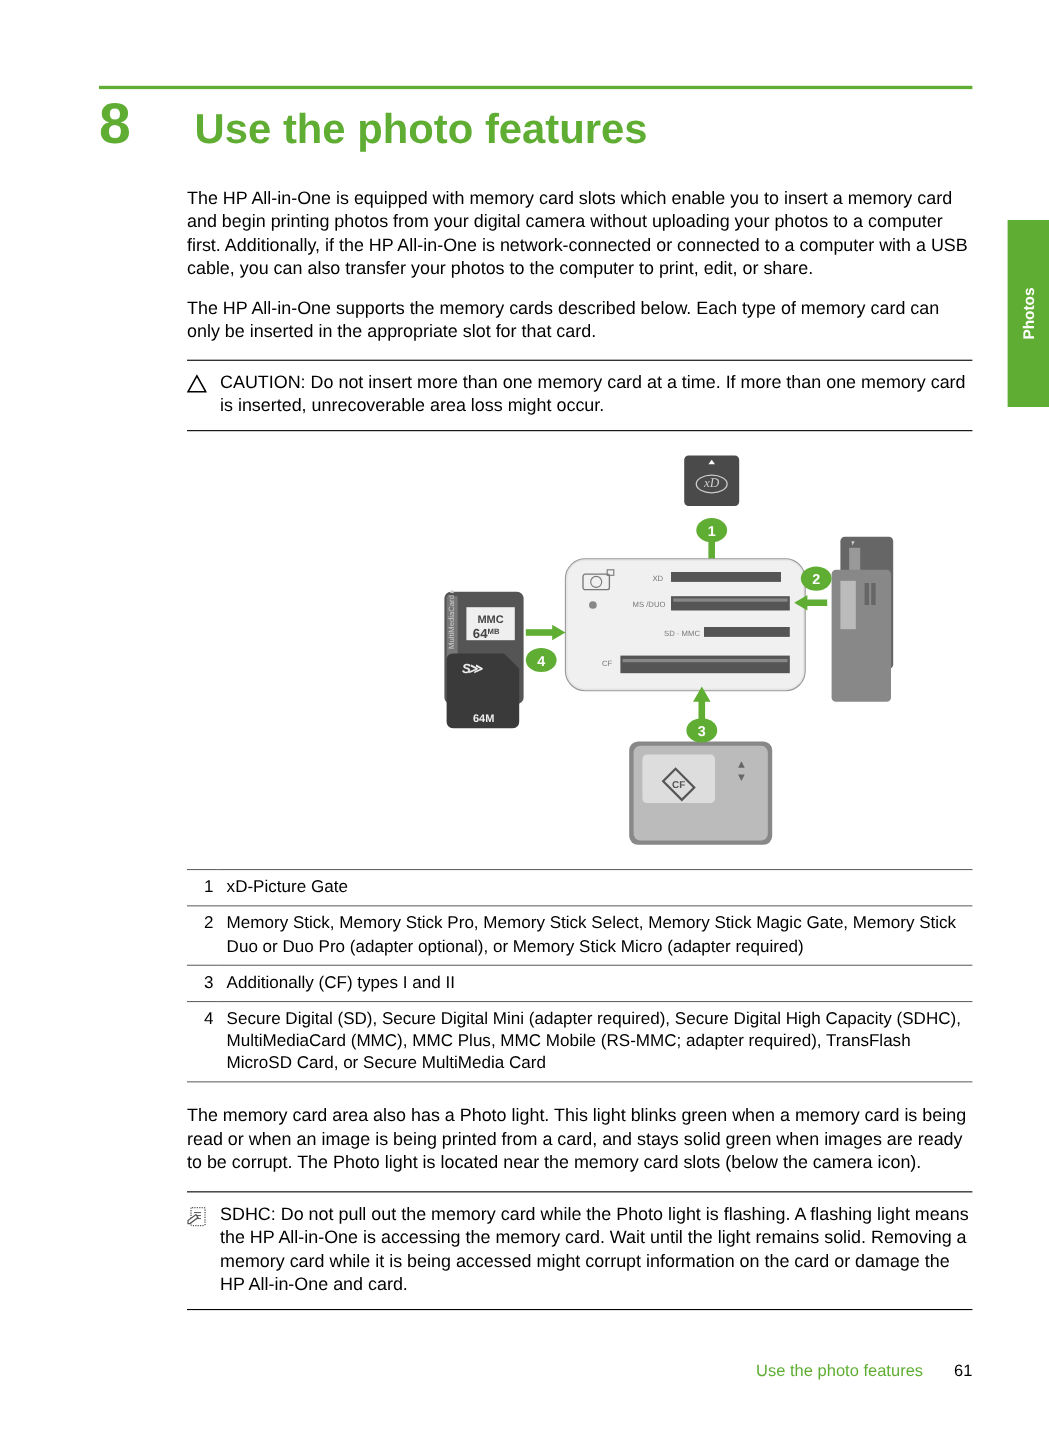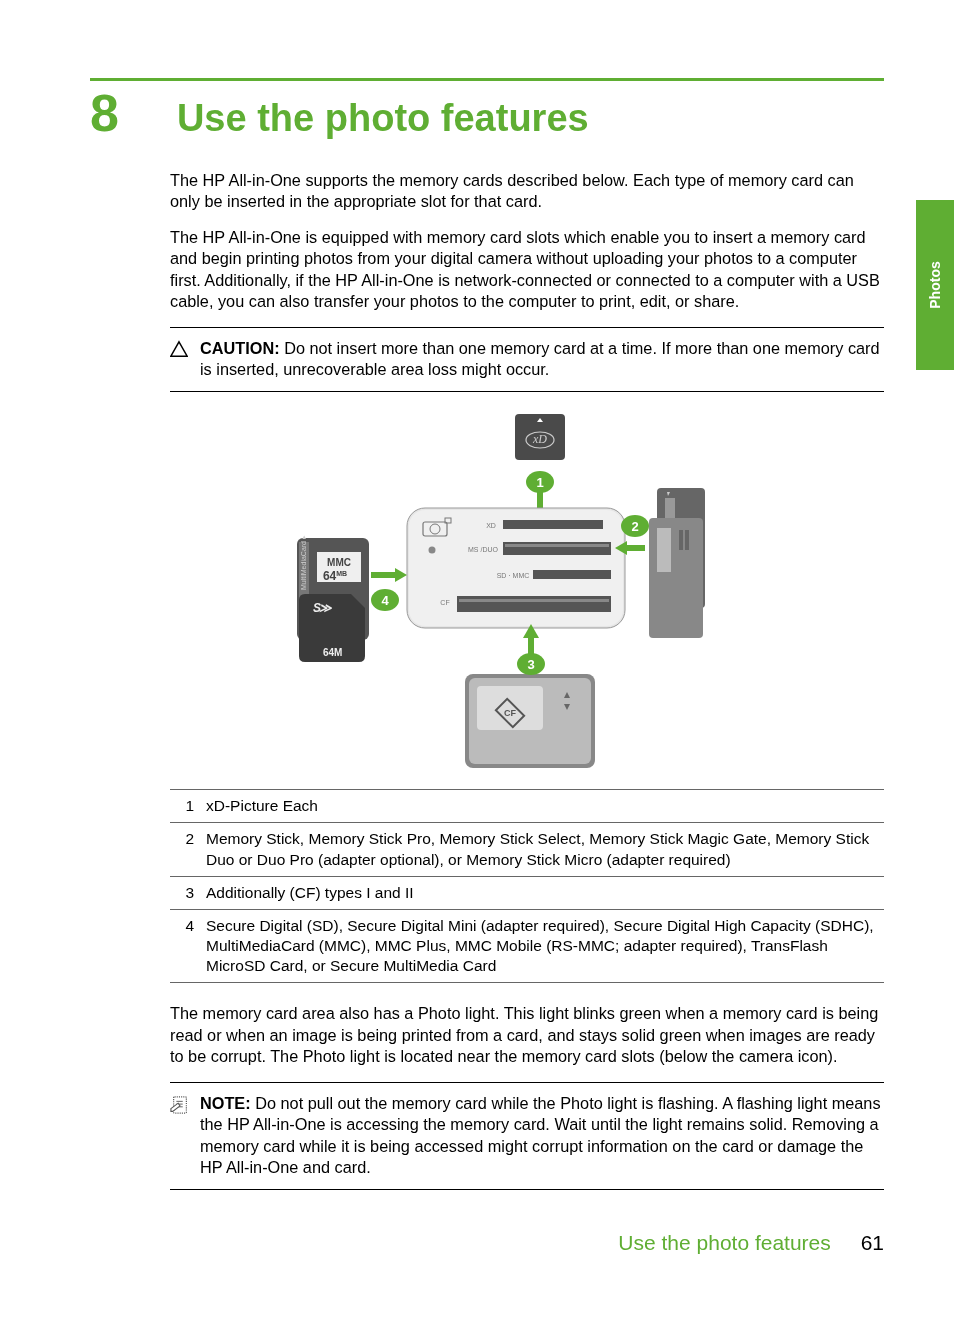--- a/index.html
+++ b/index.html
@@ -8,45 +8,45 @@
   .top-rule { border-top: 3px solid #5fae33; margin-bottom: 6px; }
   .heading-row { display: flex; align-items: baseline; gap: 58px; }
   .chap-num { font-size: 52px; font-weight: bold; color: #5fae33; line-height: 1; }
   .chap-title { font-size: 38px; font-weight: bold; color: #5fae33; line-height: 1.1; }
   .body { margin-left: 80px; margin-top: 30px; font-size: 16.3px; line-height: 1.32; }
   .body p { margin-bottom: 14px; }
   .callout-rule { border-top: 1px solid #000; margin: 4px 0; }
   .callout { display: flex; gap: 10px; padding: 6px 0 6px 0; }
   .callout .icon { flex: 0 0 20px; margin-top: 2px; }
   .callout .text { flex: 1; }
-  .callout-label { font-weight: bold; }
-  .figure-wrap { text-align: center; margin: 18px 0 14px 0; }
+  .callout-label { font-weight: normal; }
+  .figure-wrap { text-align: right; margin: 18px 0 14px 0; }
   .figure-box { display: inline-block; }
   .table { border-collapse: collapse; width: 100%; font-size: 15.5px; margin-bottom: 20px; }
   .table td { border-top: 1px solid #666; border-bottom: 1px solid #666; padding: 6px 8px; vertical-align: top; line-height: 1.3; }
   .table td.num { width: 28px; text-align: right; padding-right: 4px; }
-  .footer { position: absolute; right: 70px; bottom: 66px; font-size: 21px; }
+  .footer { position: absolute; right: 70px; bottom: 66px; font-size: 15px; }
   .footer-title { color: #5fae33; margin-right: 24px; }
   .footer-page { color: #000; }
   .side-tab { position: absolute; right: 0; top: 200px; width: 38px; height: 170px; background: #5fae33; display: flex; align-items: center; justify-content: center; }
   .side-tab span { transform: rotate(-90deg); color: #fff; font-weight: bold; font-size: 14px; white-space: nowrap; }
 </style>
 </head>
 <body>
 
 <div class="page">
   <div class="top-rule"></div>
   <div class="heading-row">
     <div class="chap-num">8</div>
     <div class="chap-title">Use the photo features</div>
   </div>
 
   <div class="body">
+    <p>The HP All-in-One is equipped with memory card slots which enable you to insert a memory card and begin printing photos from your digital camera without uploading your photos to a computer first. Additionally, if the HP All-in-One is network-connected or connected to a computer with a USB cable, you can also transfer your photos to the computer to print, edit, or share.</p>
     <p>The HP All-in-One supports the memory cards described below. Each type of memory card can only be inserted in the appropriate slot for that card.</p>
-    <p>The HP All-in-One is equipped with memory card slots which enable you to insert a memory card and begin printing photos from your digital camera without uploading your photos to a computer first. Additionally, if the HP All-in-One is network-connected or connected to a computer with a USB cable, you can also transfer your photos to the computer to print, edit, or share.</p>
 
     <div class="callout-rule"></div>
     <div class="callout">
       <div class="icon">
         <svg width="18" height="18" viewBox="0 0 20 20">
             <polygon points="10,2 19,18 1,18" fill="none" stroke="#000" stroke-width="1.6"></polygon>
           </svg>
       </div>
       <div class="text">
         <span class="callout-label">CAUTION:</span>
@@ -156,21 +156,21 @@
             <text x="254" y="259" font-size="13" font-weight="bold" fill="#fff" text-anchor="middle">3</text>
           </g>
         </svg>
       </div>
     </div>
 
     <table class="table">
       <tbody>
           <tr>
         <td class="num">1</td>
-        <td>xD-Picture Each</td>
+        <td>xD-Picture Gate</td>
       </tr>
       <tr>
         <td class="num">2</td>
         <td>Memory Stick, Memory Stick Pro, Memory Stick Select, Memory Stick Magic Gate, Memory Stick Duo or Duo Pro (adapter optional), or Memory Stick Micro (adapter required)</td>
       </tr>
       <tr>
         <td class="num">3</td>
         <td>Additionally (CF) types I and II</td>
       </tr>
       <tr>
@@ -187,21 +187,21 @@
       <div class="icon">
         <svg width="20" height="20" viewBox="0 0 22 22">
           <rect x="4" y="2" width="14" height="18" rx="1" fill="none" stroke="#555" stroke-width="1.3" stroke-dasharray="1.2 1.2"></rect>
           <line x1="7" y1="7" x2="14" y2="7" stroke="#555"></line>
           <line x1="7" y1="10" x2="14" y2="10" stroke="#555"></line>
           <line x1="7" y1="13" x2="14" y2="13" stroke="#555"></line>
           <path d="M 1 15 L 9 9 L 11 12 L 3 18 L 1 18 Z" fill="#fff" stroke="#555" stroke-width="1.2"></path>
         </svg>
       </div>
       <div class="text">
-        <span class="callout-label">NOTE:</span>
+        <span class="callout-label">SDHC:</span>
         <span> </span>
         <span>Do not pull out the memory card while the Photo light is flashing. A flashing light means the HP All-in-One is accessing the memory card. Wait until the light remains solid. Removing a memory card while it is being accessed might corrupt information on the card or damage the HP All-in-One and card.</span>
       </div>
     </div>
     <div class="callout-rule"></div>
   </div>
 
   <div class="footer">
     <span class="footer-title">Use the photo features</span>
     <span class="footer-page">61</span>

